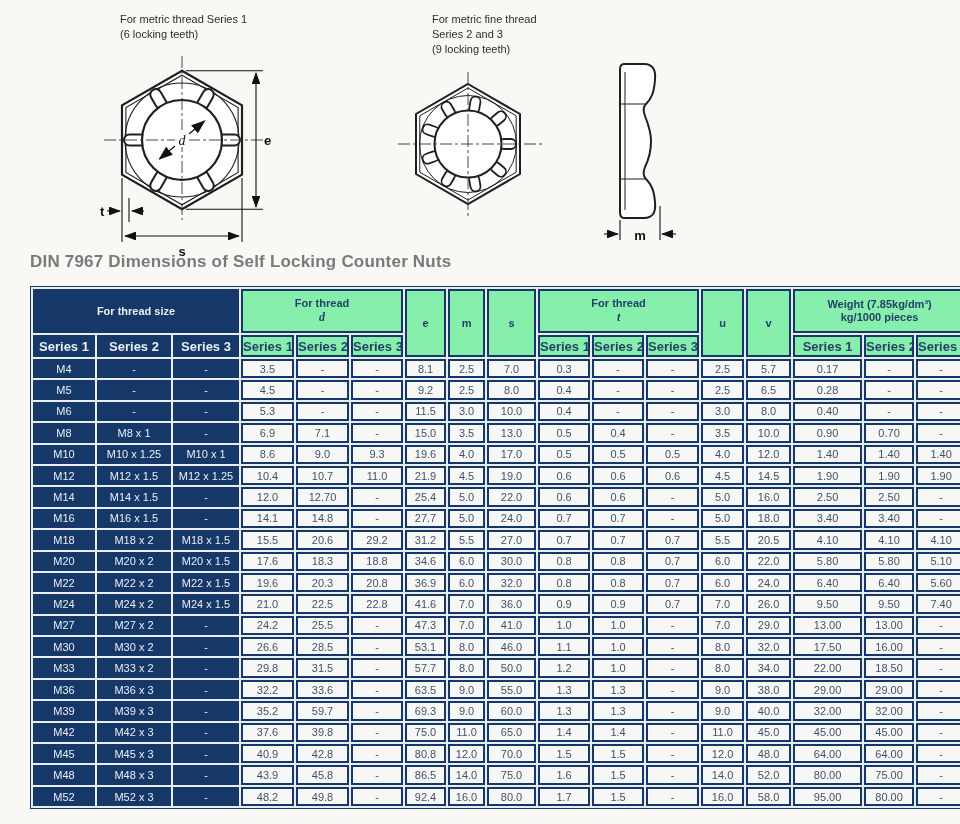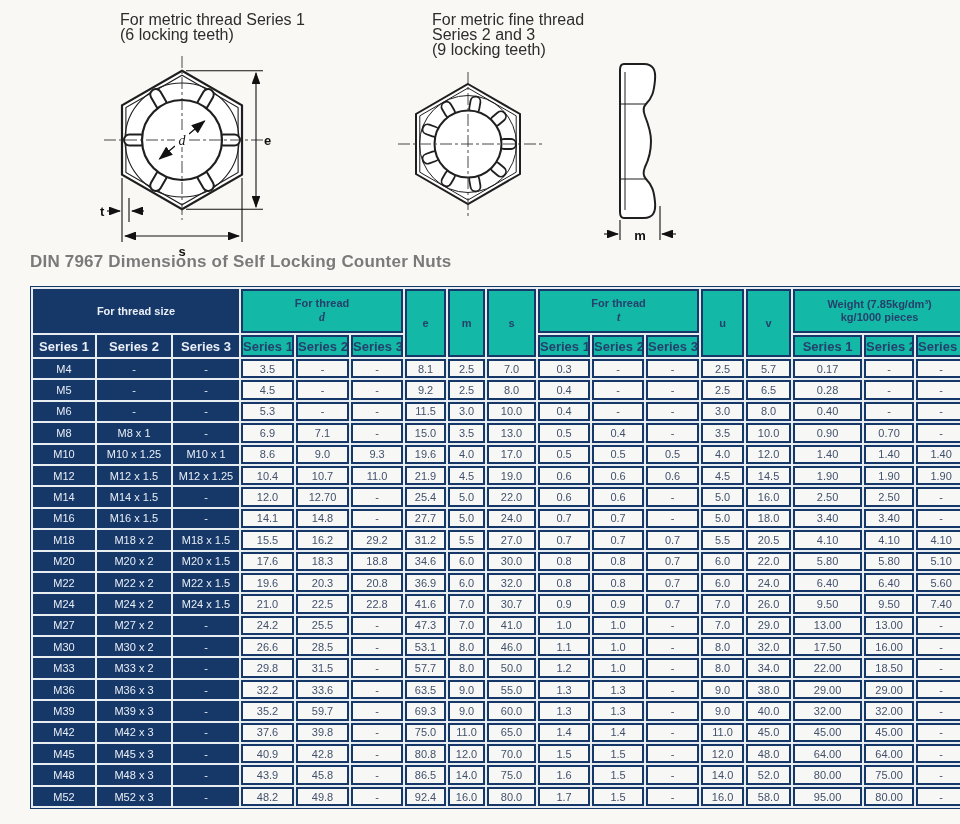--- a/index.html
+++ b/index.html
@@ -5,21 +5,21 @@
   html,body{margin:0;padding:0;}
   body{
     width:960px;height:824px;
     background:#f9f8f4;
     font-family:"Liberation Sans", sans-serif;
     position:relative;
     overflow:hidden;
   }
   .abs{position:absolute;}
   .caption{
-    font-size:16px;color:#2d2d2d;line-height:15px;
+    font-size:11px;color:#2d2d2d;line-height:15px;
   }
   #page-title{
     left:30px;top:252px;
     font-size:17px;font-weight:bold;color:#7a7a7a;
     letter-spacing:.2px;
   }
   
   #table-wrap{left:30px;top:286px;width:901px;}
   table{
     border-collapse:separate;
@@ -28,21 +28,21 @@
     table-layout:fixed;
     width:901px;
     border:1px solid #163868;
   }
   th,td{
     border:2px solid #163868;
     text-align:center;vertical-align:middle;
     padding:0;overflow:hidden;white-space:nowrap;
   }
   .navy{background:#163868;color:#e9eef6;text-align:center;}
-  .light{background:#14b8a6;color:#25416b;}
+  .light{background:#86efac;color:#25416b;}
   thead th{font-weight:bold;font-size:11px;}
   tr.group-row th{height:40px;}
   tr.sub-row th{height:18px;font-size:13px;}
   tbody td{height:15.4px;font-size:11px;}
   tbody td.val-cell{background:#f7f8f6;color:#42506b;font-weight:normal;}
   tbody td.navy-cell{background:#163868;color:#e9eef6;}
   .sym{font-style:italic;font-family:"Liberation Serif",serif;font-size:12px;}
   .two-line{line-height:13px;display:block;}
   
   svg text{font-family:"Liberation Sans", sans-serif;}
@@ -373,21 +373,21 @@
           <td class="val-cell">18.0</td>
           <td class="val-cell">3.40</td>
           <td class="val-cell">3.40</td>
           <td class="val-cell">-</td>
         </tr>
         <tr>
           <td class="navy-cell">M18</td>
           <td class="navy-cell">M18 x 2</td>
           <td class="navy-cell">M18 x 1.5</td>
           <td class="val-cell">15.5</td>
-          <td class="val-cell">16.2</td>
+          <td class="val-cell">20.6</td>
           <td class="val-cell">29.2</td>
           <td class="val-cell">31.2</td>
           <td class="val-cell">5.5</td>
           <td class="val-cell">27.0</td>
           <td class="val-cell">0.7</td>
           <td class="val-cell">0.7</td>
           <td class="val-cell">0.7</td>
           <td class="val-cell">5.5</td>
           <td class="val-cell">20.5</td>
           <td class="val-cell">4.10</td>
@@ -434,21 +434,21 @@
         </tr>
         <tr>
           <td class="navy-cell">M24</td>
           <td class="navy-cell">M24 x 2</td>
           <td class="navy-cell">M24 x 1.5</td>
           <td class="val-cell">21.0</td>
           <td class="val-cell">22.5</td>
           <td class="val-cell">22.8</td>
           <td class="val-cell">41.6</td>
           <td class="val-cell">7.0</td>
-          <td class="val-cell">30.7</td>
+          <td class="val-cell">36.0</td>
           <td class="val-cell">0.9</td>
           <td class="val-cell">0.9</td>
           <td class="val-cell">0.7</td>
           <td class="val-cell">7.0</td>
           <td class="val-cell">26.0</td>
           <td class="val-cell">9.50</td>
           <td class="val-cell">9.50</td>
           <td class="val-cell">7.40</td>
         </tr>
         <tr>

